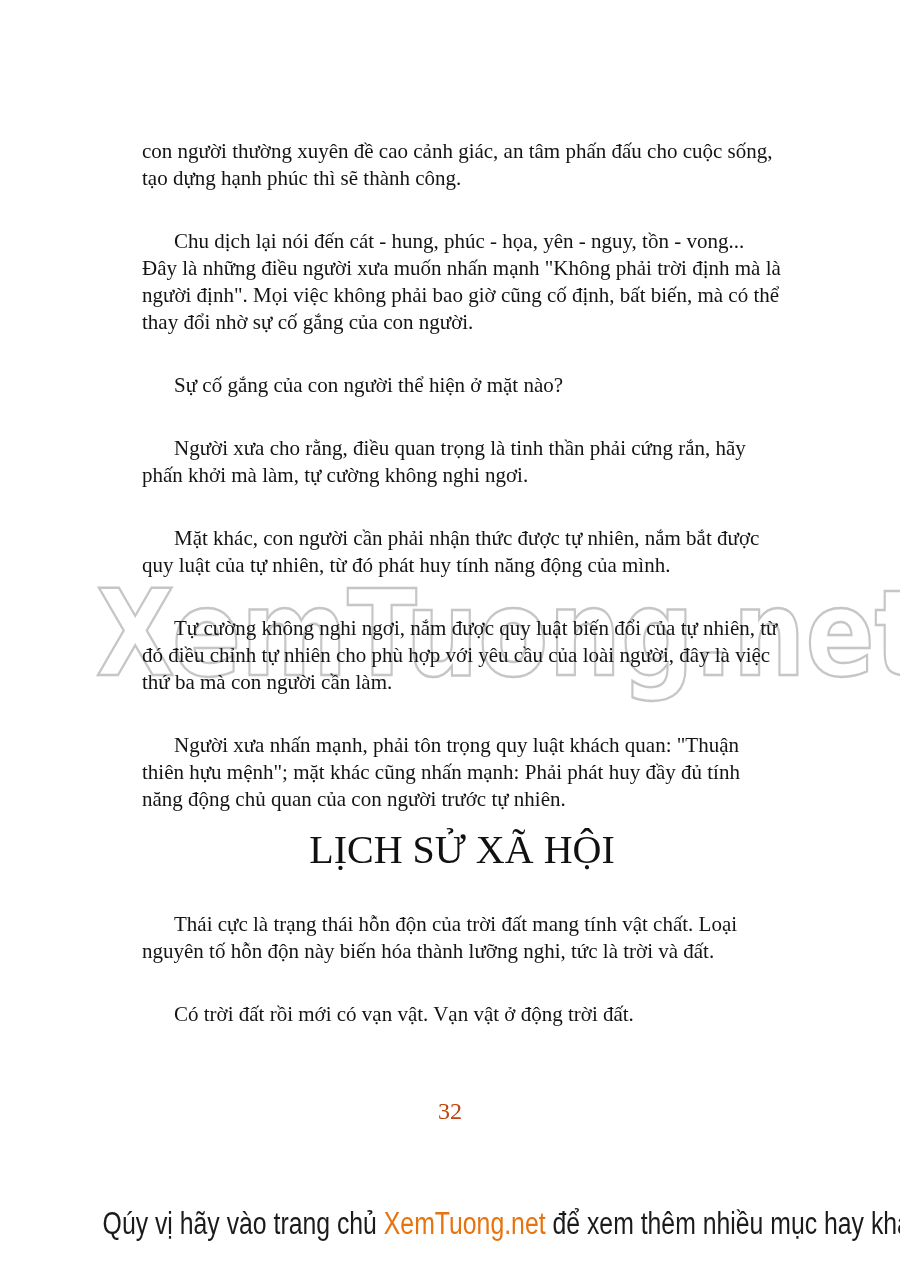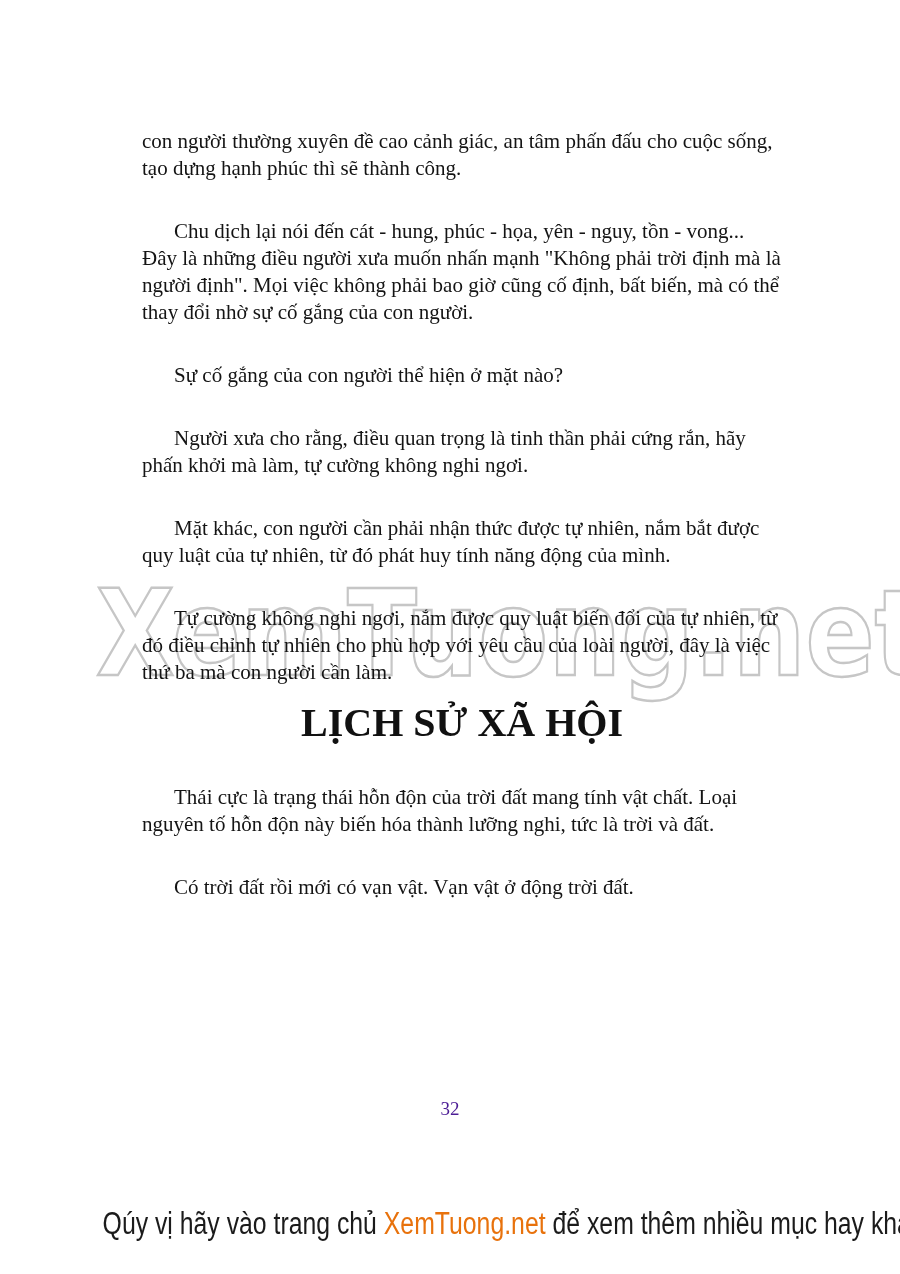--- a/index.html
+++ b/index.html
@@ -23,46 +23,46 @@
     color:transparent;
     -webkit-text-stroke:2.5px #c6c6c6;
     transform:scaleX(0.85);
     transform-origin:left top;
     z-index:1;
     user-select:none;
   }
 
   .content {
     position:absolute;
-    left:142px; top:128px;
+    left:142px; top:138px;
     width:640px;
     font-size:21px;
     line-height:27px;
     color:#141414;
     z-index:2;
     text-align:left;
   }
   .content p { margin:0 0 12px 0; }
   .content p.indent { text-indent:32px;margin-top:36px; }
   .content h1.section {
     font-size:40px;
     line-height:50px;
-    font-weight:bold;
+    font-weight:normal;
     text-align:center;
     margin:10px 0 8px 0;
     color:#111111;
   }
   .italic { font-style:italic; }
 
   .page-number {
     position:absolute;
     top:1098px; left:0; width:100%;
     text-align:center;
-    font-size:19px;
-    color:#4c1d95;
+    font-size:24px;
+    color:#c2410c;
     z-index:2;
   }
 
   .footer {
     position:absolute;
     top:1206px; left:0; width:100%;
     text-align:center;
     z-index:2;
   }
   .footer-inner {
@@ -83,20 +83,21 @@
 
   <div class="watermark" style="-webkit-text-stroke: 2.5px rgb(198, 198, 198);">XemTuong.net</div>
 
   <main class="content" style="color: rgb(20, 20, 20);">
       <p><span>con người thường xuyên đề cao cảnh giác, an tâm phấn đấu cho cuộc sống, tạo dựng hạnh phúc thì sẽ thành công.</span></p>
       <p class="indent"><span>Chu dịch lại nói đến cát - hung, phúc - họa, yên - nguy, tồn - vong... Đây là những điều người xưa muốn nhấn mạnh "Không phải trời định mà là người định". Mọi việc không phải bao giờ cũng cố định, bất biến, mà có thể thay đổi nhờ sự cố gắng của con người.</span></p>
       <p class="indent"><span>Sự cố gắng của con người thể hiện ở mặt nào?</span></p>
       <p class="indent"><span>Người xưa cho rằng, điều quan trọng là tinh thần phải cứng rắn, hãy phấn khởi mà làm, tự cường không nghi ngơi.</span></p>
       <p class="indent"><span>Mặt khác, con người cần phải nhận thức được tự nhiên, nắm bắt được quy luật của tự nhiên, từ đó phát huy tính năng động của mình.</span></p>
       <p class="indent"><span>Tự cường không nghi ngơi, nắm được quy luật biến đổi của tự nhiên, từ đó điều chỉnh tự nhiên cho phù hợp với yêu cầu của loài người, đây là việc thứ ba mà con người cần làm.</span></p>
+      <p class="indent"><span>Người xưa nhấn mạnh, phải tôn trọng quy luật khách quan: "Thuận thiên hựu mệnh"; mặt khác cũng nhấn mạnh: Phải phát huy đầy đủ tính năng động chủ quan của con người trước tự nhiên.</span></p>
       <h1 class="section">LỊCH SỬ XÃ HỘI</h1>
       <p class="indent"><span>Thái cực là trạng thái hỗn độn của trời đất mang tính vật chất. Loại nguyên tố hỗn độn này biến hóa thành lưỡng nghi, tức là trời và đất.</span></p>
       <p class="indent"><span>Có trời đất rồi mới có vạn vật. Vạn vật ở động trời đất.</span></p>
     </main>
 
   <div class="page-number">32</div>
 
   <div class="footer"><span class="footer-inner" style="color: rgb(27, 27, 27);"><span>Qúy vị hãy vào trang chủ </span><span class="site" style="color: rgb(232, 114, 12);">XemTuong.net</span><span> để xem thêm nhiều mục hay khác</span></span></div>
 
 </div>

